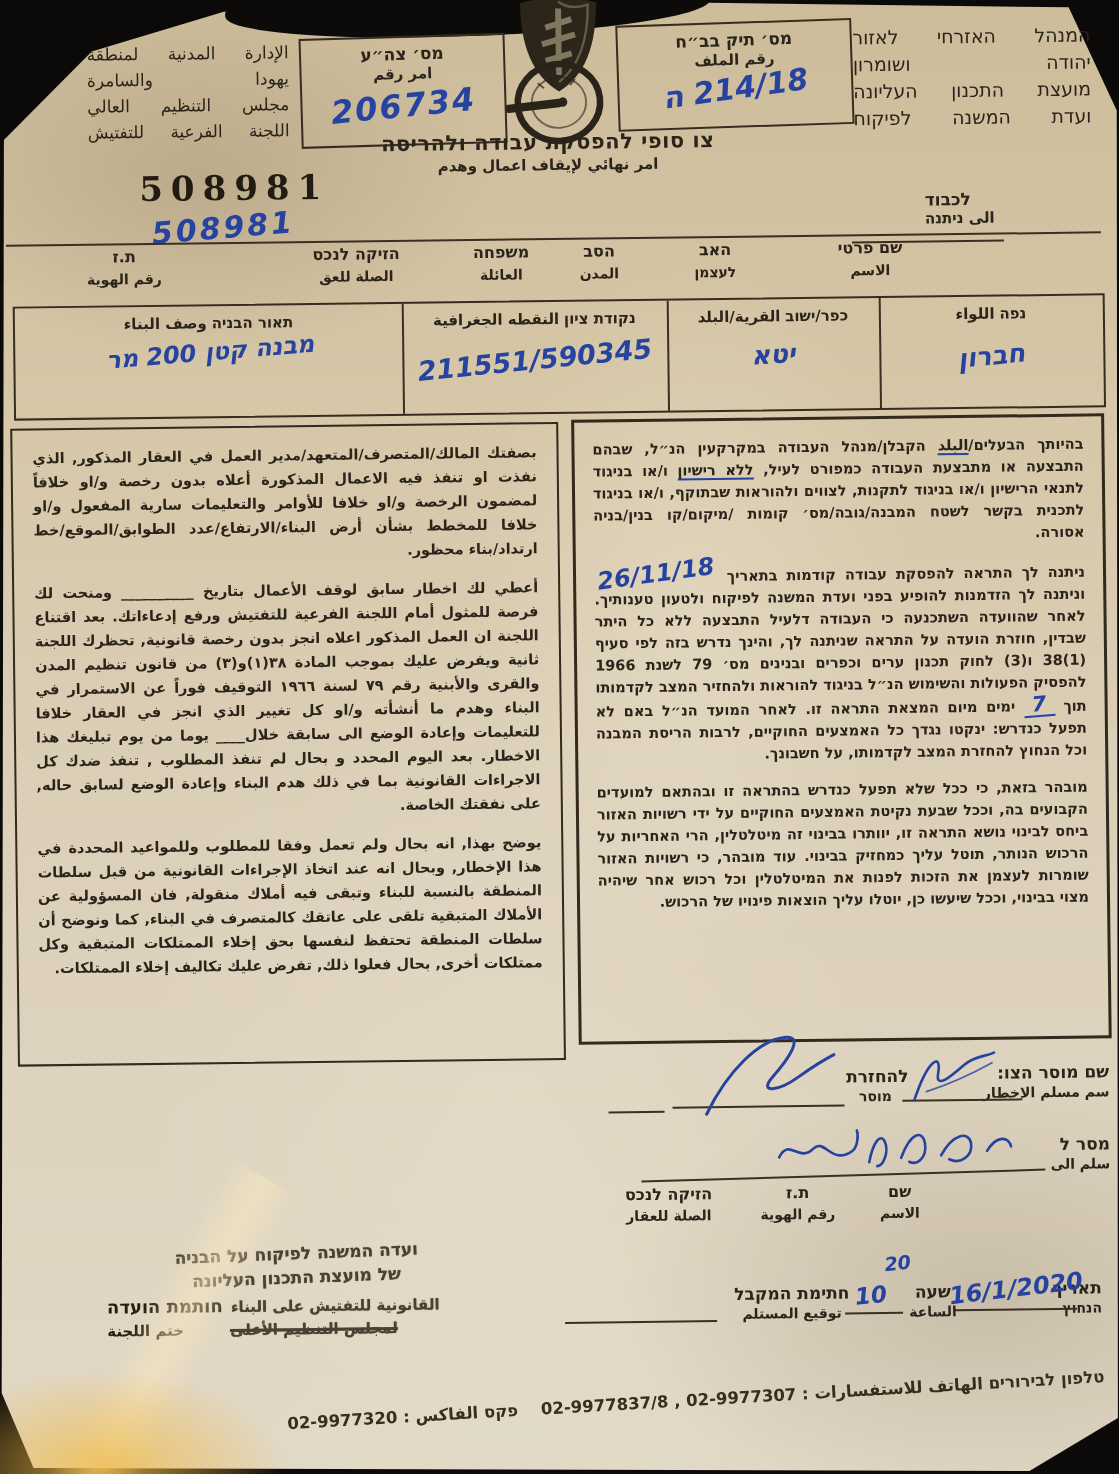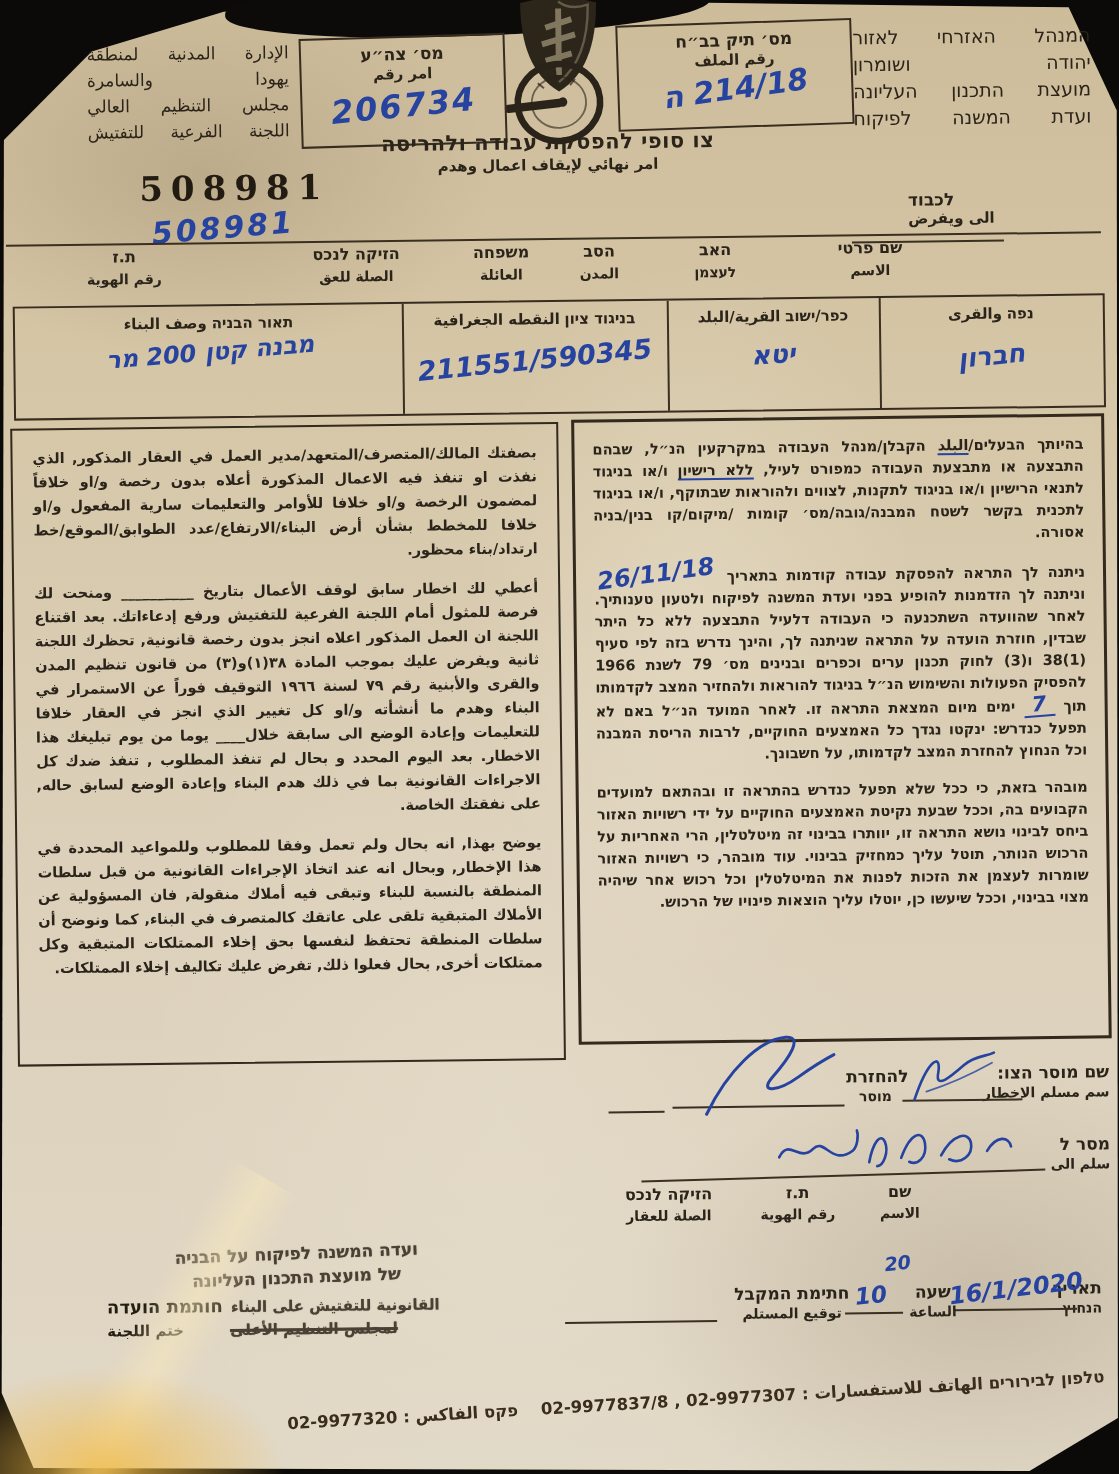--- a/index.html
+++ b/index.html
@@ -118,21 +118,21 @@
     <div class="abs title-wrap">
       <div class="title-he">צו סופי להפסקת עבודה ולהריסה</div>
       <div class="title-ar">امر نهائي لإيقاف اعمال وهدم</div>
     </div>
 
     <div class="abs serial-printed">508981</div>
     <div class="abs hw" style="left:158px;top:206px;font-size:30px;letter-spacing:3px;transform:rotate(-4deg);">508981</div>
 
     <div class="abs" style="right:118px;top:194px;text-align:left;direction:rtl;">
       <div style="font-size:17px;font-weight:700;">לכבוד</div>
-      <div style="font-size:15px;font-weight:700;">الى ويفرض</div>
+      <div style="font-size:15px;font-weight:700;">الى ניתנה</div>
     </div>
     <div class="abs hline" style="left:858px;top:245px;width:152px;"></div>
 
     <div class="abs hline" style="left:12px;top:238px;width:1095px;"></div>
     <div class="abs t1col" style="left:820px;width:112px;">
       <div class="h">שם פרטי</div>
       <div class="a">الاسم</div>
     </div>
     <div class="abs t1col" style="left:688px;width:66px;">
       <div class="h">האב</div>
@@ -154,28 +154,28 @@
       <div class="h">ת.ז</div>
       <div class="a">رقم الهوية</div>
     </div>
 
     <div class="abs box" style="left:18px;top:300px;width:1088px;height:110px;">
       <div class="vline" style="left:864px;"></div>
       <div class="vline" style="left:652px;"></div>
       <div class="vline" style="left:387px;"></div>
       <div class="abs t2head" style="left:864px;width:224px;">
         <span class="he">נפה</span>
-        <span class="ar">والقرى</span>
+        <span class="ar">اللواء</span>
       </div>
       <div class="abs t2head" style="left:652px;width:212px;">
         <span class="he">כפר/ישוב</span>
         <span class="ar">القرية/البلد</span>
       </div>
       <div class="abs t2head" style="left:387px;width:265px;">
-        <span class="he">בניגוד ציון</span>
+        <span class="he">נקודת ציון</span>
         <span class="ar">النقطه الجغرافية</span>
       </div>
       <div class="abs t2head" style="left:0;width:387px;">
         <span class="he">תאור הבניה</span>
         <span class="ar">وصف البناء</span>
       </div>
       <div class="abs t2val hw" style="left:864px;width:224px;top:44px;font-size:26px;transform:rotate(-5deg);">חברון</div>
       <div class="abs t2val hw" style="left:652px;width:212px;top:40px;font-size:26px;transform:rotate(-3deg);">יטא</div>
       <div class="abs t2val hw" style="left:387px;width:265px;top:42px;font-size:27px;transform:rotate(-5deg);">211551/590345</div>
       <div class="abs t2val hw" style="left:20px;width:350px;top:32px;font-size:24px;transform:rotate(-4deg);direction:rtl;">מבנה קטן 200 מר</div>

